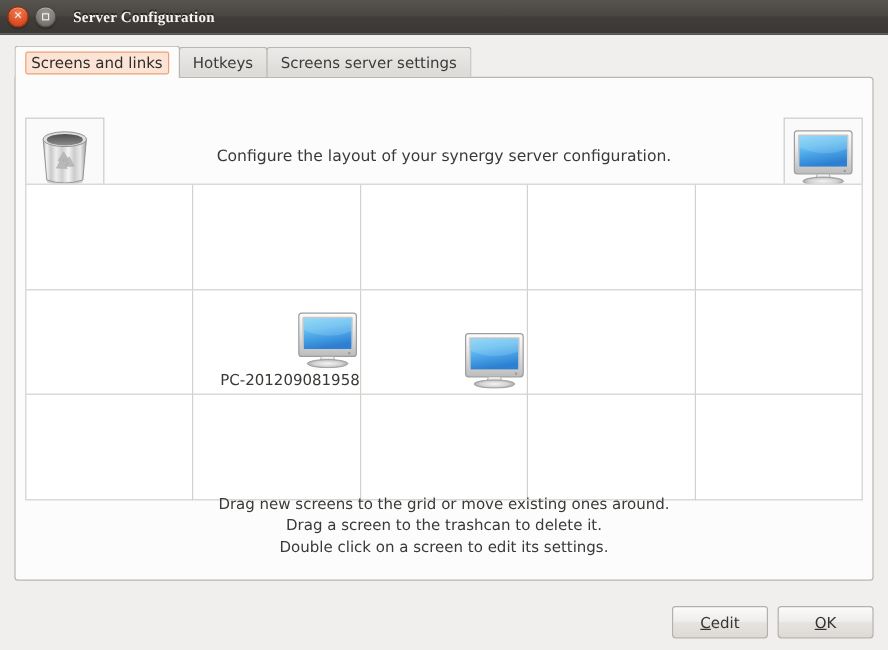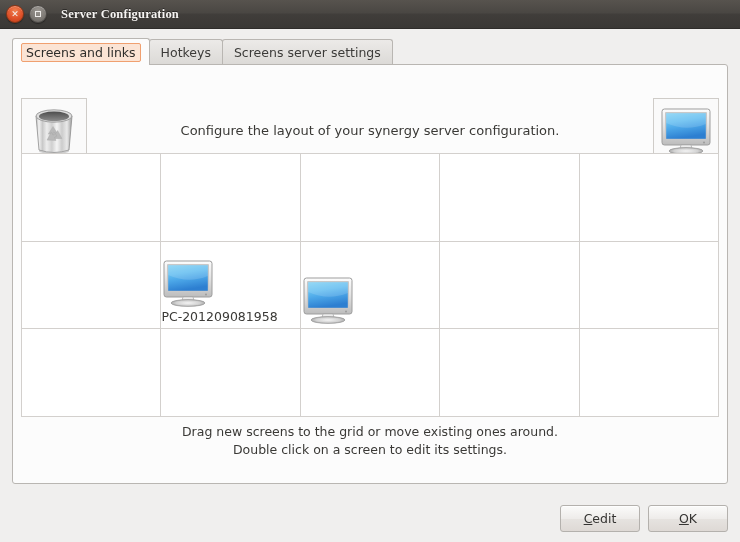--- a/index.html
+++ b/index.html
@@ -154,33 +154,33 @@
     border-right: 1px solid #d3d0cd;
     border-bottom: 1px solid #d3d0cd;
     box-sizing: border-box;
     position: relative;
     display: flex; flex-direction: column;
     align-items: center; justify-content: flex-end;
     padding-bottom: 4px;
     overflow: hidden;
   }
   .screen-item {
-    display: flex; flex-direction: column; align-items: flex-start;
+    display: flex; flex-direction: column; align-items: flex-end;
     width: 100%;
   }
   .screen-label {
     font-size: 12.5px;
     color: #3a3936;
     margin-top: 2px;
     white-space: nowrap;
   }
 
   
   #hints {
-    position: absolute; left: 0; right: 0; top: 358px;
+    position: absolute; left: 0; right: 0; top: 346px;
     text-align: center;
     font-size: 12.5px;
     color: #3a3936;
     line-height: 18px;
   }
   #buttons {
     position: absolute; right: 12px; top: 505px;
     display: flex; gap: 8px;
   }
   .dlgbtn {
@@ -350,20 +350,21 @@
 
       <div class="cell"></div>
       <div class="cell"></div>
       <div class="cell"></div>
       <div class="cell"></div>
       <div class="cell"></div>
     </div>
 
     <div id="hints">
       <div>Drag new screens to the grid or move existing ones around.</div>
+      <div>Drag a screen to the trashcan to delete it.</div>
       <div>Double click on a screen to edit its settings.</div>
     </div>
 
   </div>
 
   <div id="buttons">
     <div class="dlgbtn">
         <span class="mn">C</span>
         <span>edit</span>
       </div>

